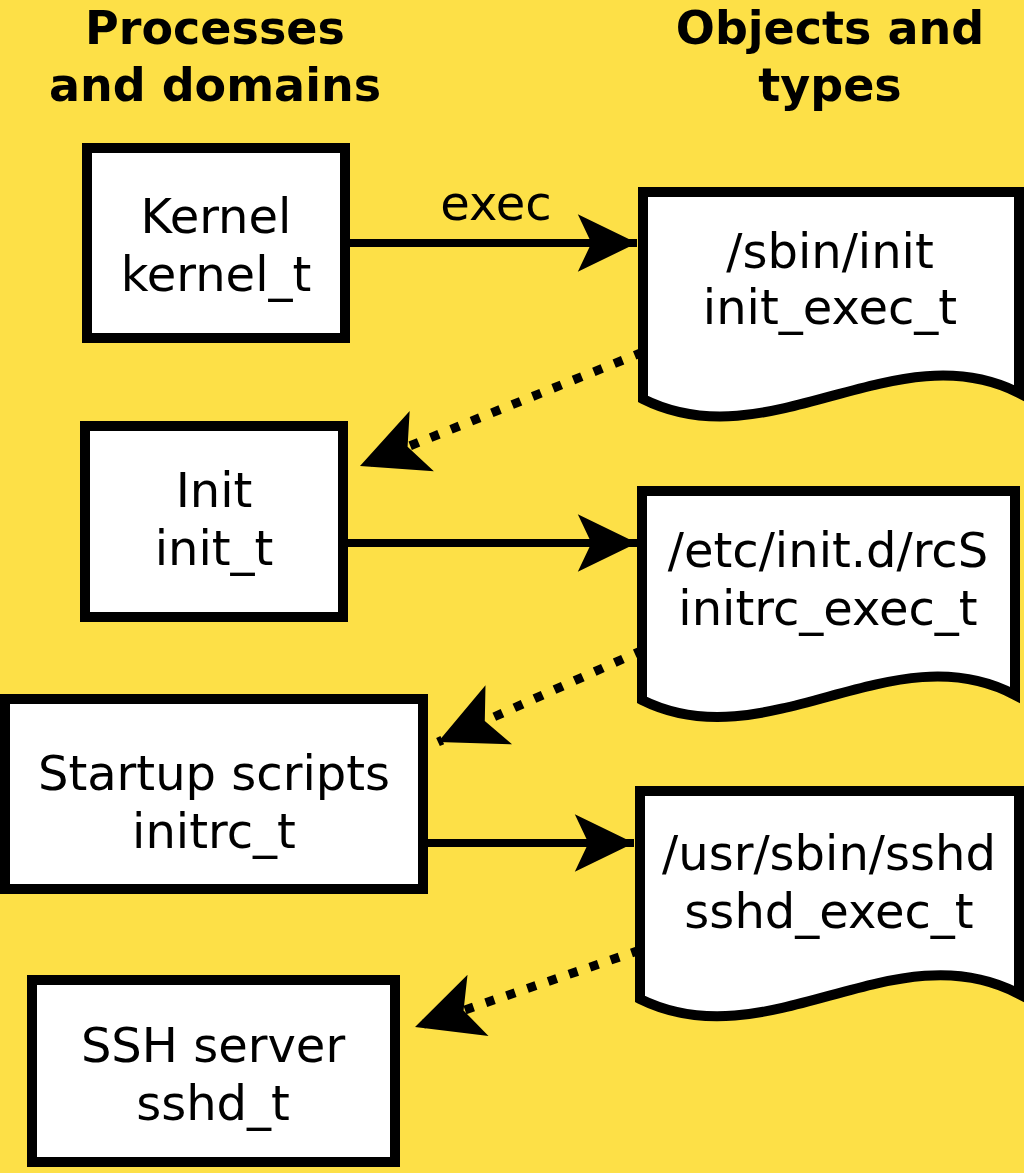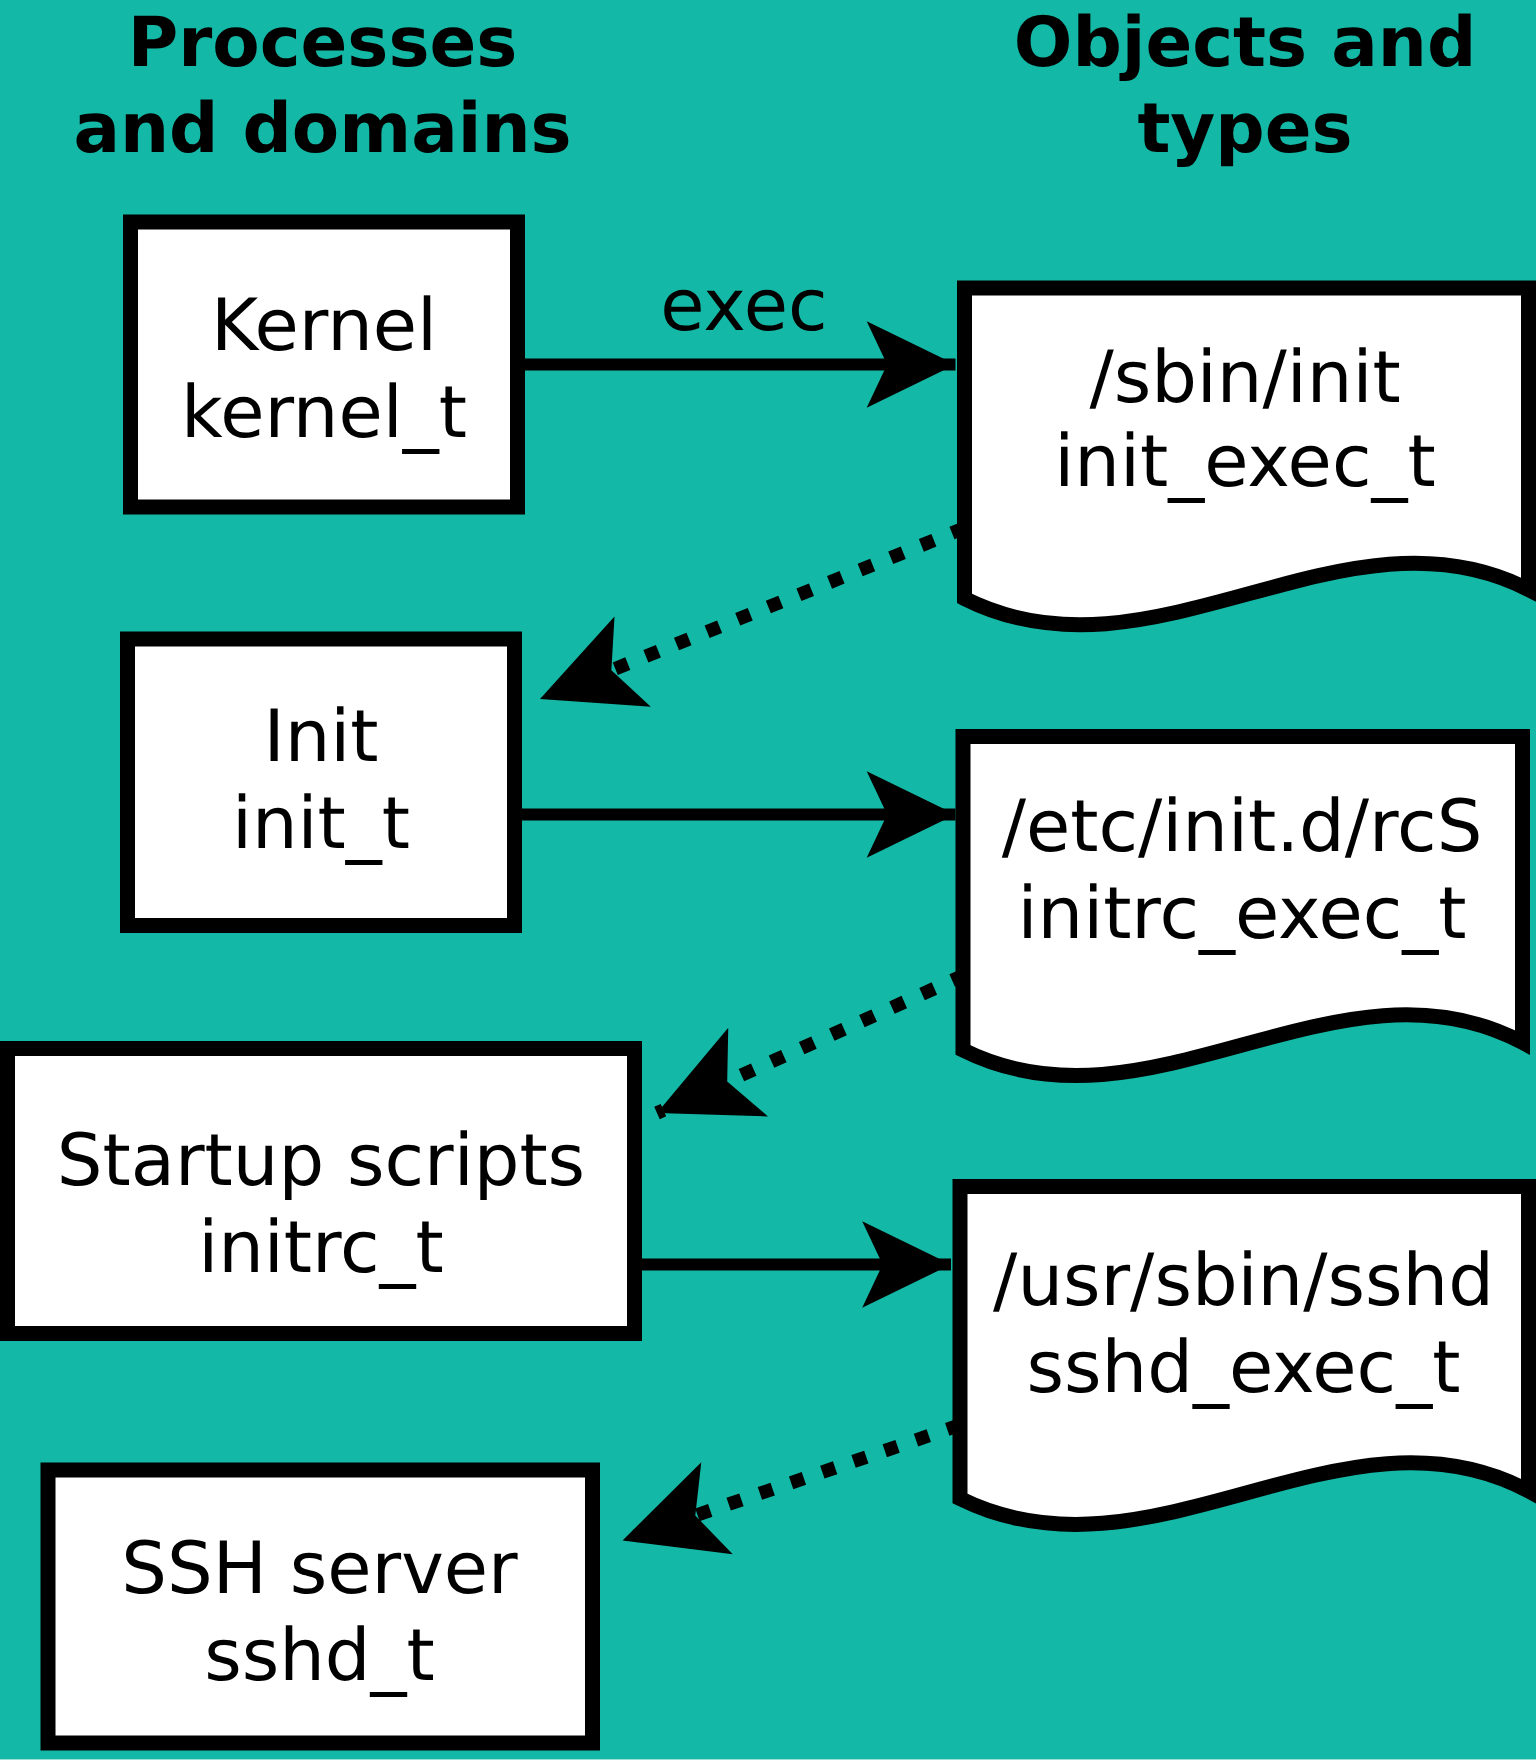--- a/index.html
+++ b/index.html
@@ -4,21 +4,21 @@
 <style>
   html, body {
     margin: 0;
     padding: 0;
     background: #ffffff;
   }
   .stage {
     position: relative;
     width: 1024px;
     height: 1173px;
-    background: #14b8a6;
+    background: #fde047;
     overflow: hidden;
   }
   svg text {
     font-family: "DejaVu Sans", "Liberation Sans", sans-serif;
     fill: #000000;
   }
   .hdr {
     font-size: 46px;
     font-weight: bold;
   }

